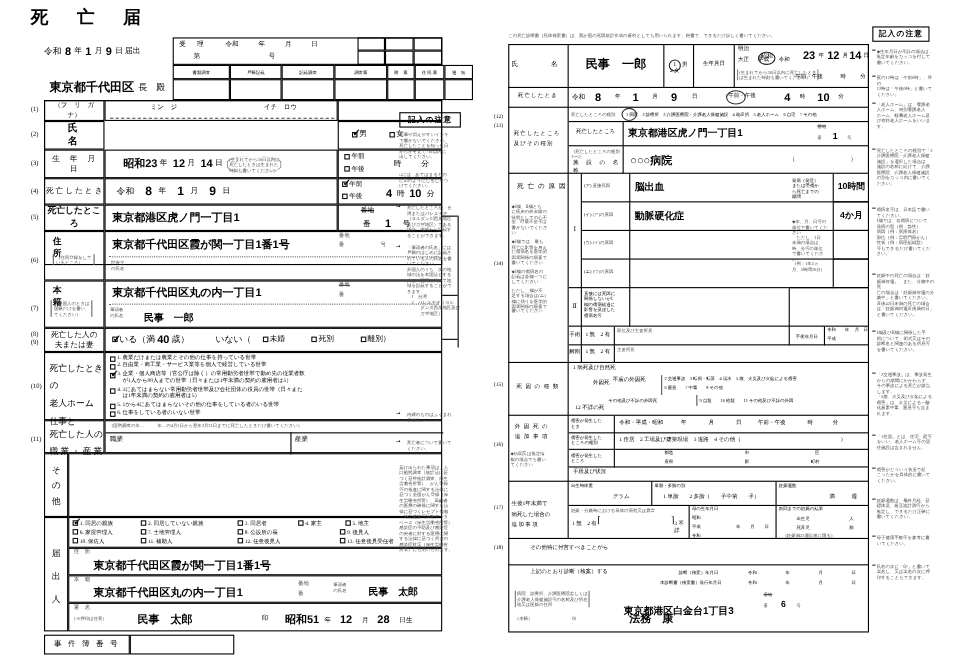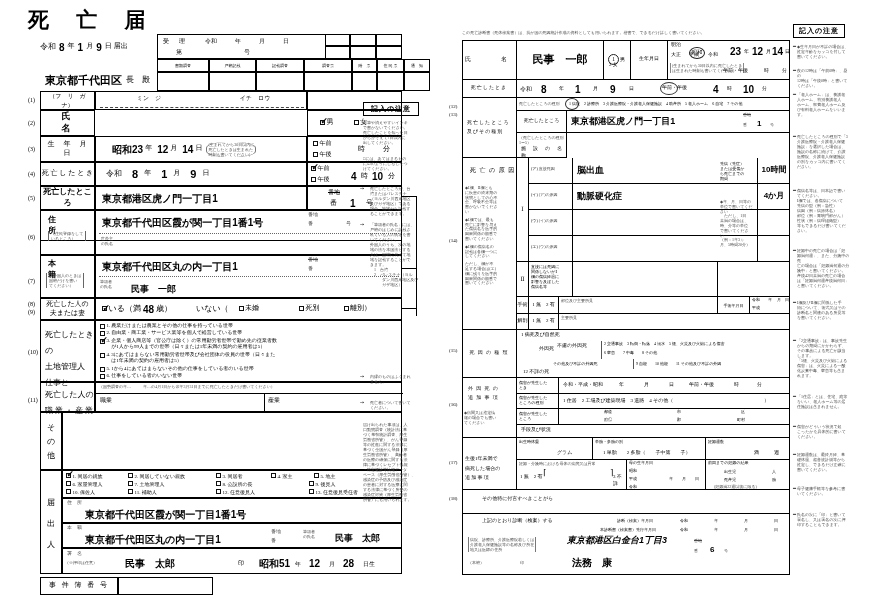--- a/index.html
+++ b/index.html
@@ -36,21 +36,21 @@
        letter-spacing:1px;}
   .strike{text-decoration:line-through;}
 </style>
 </head>
 <body>
 
 <div id="root" data-name="death-registration-form-page">
 
   <div class="abs" style="left:28px;top:6px;" data-name="left-form-title">死 亡 届</div>
   <style>
-    [data-name="left-form-title"]{font-size:21px;font-weight:bold;letter-spacing:11px;
+    [data-name="left-form-title"]{font-size:16px;font-weight:bold;letter-spacing:11px;
        font-family:"Liberation Serif","DejaVu Serif",serif;}
   </style>
 
   <div class="abs lft" style="left:40px;top:41px;width:115px;height:12px;" data-name="submit-date-line">
     <span class="t8" data-name="submit-era">令和</span>
     <span class="t10 b hand" style="margin:0 3px;" data-name="submit-year">8</span>
     <span class="t7" data-name="submit-year-unit">年</span>
     <span class="t10 b hand" style="margin:0 3px;" data-name="submit-month">1</span>
     <span class="t7" data-name="submit-month-unit">月</span>
     <span class="t10 b hand" style="margin:0 3px;" data-name="submit-day">9</span>
@@ -224,31 +224,31 @@
   <div class="abs bx" style="left:40px;top:298px;width:55px;height:22px;" data-name="row-spouse-label-cell">
     <div class="t7 ctr" style="height:100%;white-space:pre-line;line-height:1.25;" data-name="spouse-label">死亡した人の
 夫または妻</div>
   </div>
   <div class="abs t6" style="left:28px;top:300px;" data-name="spouse-no1">(8)</div>
   <div class="abs t6" style="left:28px;top:308px;" data-name="spouse-no2">(9)</div>
   <div class="abs bx lft" style="left:95px;top:298px;width:307px;height:22px;" data-name="row-spouse-value-cell">
     <span class="t8" style="margin-left:6px;" data-name="spouse-iru-option">
       <span class="chk chkd" data-name="spouse-iru-checkbox"></span><span>いる（満</span>
     </span>
-    <span class="t10 b hand" style="margin-left:2px;" data-name="spouse-age">48</span>
+    <span class="t10 b hand" style="margin-left:2px;" data-name="spouse-age">40</span>
     <span class="t8" style="margin-left:2px;" data-name="spouse-age-unit">歳）</span>
     <span class="t8" style="margin-left:24px;" data-name="spouse-inai">いない（</span>
     <span class="t7" style="margin-left:10px;" data-name="spouse-mikon-option"><span class="chk" data-name="spouse-mikon-checkbox"></span><span>未婚</span></span>
-    <span class="t7" style="margin-left:40px;" data-name="spouse-shibetsu-option"><span class="chk" data-name="spouse-shibetsu-checkbox"></span><span>死別</span></span>
+    <span class="t7" style="margin-left:24px;" data-name="spouse-shibetsu-option"><span class="chk" data-name="spouse-shibetsu-checkbox"></span><span>死別</span></span>
     <span class="t7" style="margin-left:24px;" data-name="spouse-ribetsu-option"><span class="chk" data-name="spouse-ribetsu-checkbox"></span><span>離別）</span></span>
   </div>
 
   <div class="abs bx" style="left:40px;top:320px;width:55px;height:62px;" data-name="row-household-label-cell">
     <div class="abs t8" style="left:4px;top:6px;white-space:pre-line;line-height:2.0;letter-spacing:0px;" data-name="household-label">死亡したときの
-土地管理人
+老人ホーム
 仕事と</div>
   </div>
   <div class="abs t6" style="left:28px;top:348px;" data-name="household-no">(10)</div>
   <div class="abs bx" style="left:95px;top:320px;width:307px;height:62px;" data-name="row-household-options-cell">
     <div id="household-list" style="padding:2px 0 0 4px;" data-name="household-options-list">
         <div class="t5" data-name="household-option" style="display: flex; align-items: flex-start; margin-bottom: 0.5px; line-height: 1.35;">
           <span class="chk" data-name="household-option-checkbox" style="margin-top: 1px;"></span>
           <span data-name="household-option-number" style="margin-right: 1px;">1.</span>
           <span data-name="household-option-label" style="white-space: pre-line;">農業だけまたは農業とその他の仕事を持っている世帯</span>
         </div>
@@ -489,20 +489,25 @@
     <div class="abs t9 b hand" style="left:4px;top:5px;" data-name="rf-place-value">東京都港区虎ノ門一丁目1</div>
     <div class="abs t4 gray strike" style="left:176px;top:1px;" data-name="rf-place-banchi">番地</div>
     <div class="abs t4 gray" style="left:176px;top:11px;" data-name="rf-place-ban">番</div>
     <div class="abs t8 b hand" style="left:190px;top:8px;" data-name="rf-place-gou-val">1</div>
     <div class="abs t4 gray" style="left:203px;top:11px;" data-name="rf-place-gou">号</div>
   </div>
   <div class="abs bb br" style="left:517px;top:133px;width:50px;height:25px;" data-name="rf-facility-label-cell">
     <div class="abs t4 gray" style="left:2px;top:2px;" data-name="rf-facility-note">（死亡したところの種別1〜5）</div>
     <div class="abs t5" style="left:4px;top:13px;letter-spacing:1px;" data-name="rf-facility-label">施　設　の　名　称</div>
   </div>
+  <div class="abs bb" style="left:567px;top:133px;width:223px;height:25px;" data-name="rf-facility-value-cell">
+    <div class="abs t10 b hand" style="left:6px;top:7px;" data-name="rf-facility-value">○○○病院</div>
+    <div class="abs t6 gray" style="left:150px;top:8px;" data-name="rf-facility-paren-l">（</div>
+    <div class="abs t6 gray" style="left:206px;top:8px;" data-name="rf-facility-paren-r">）</div>
+  </div>
 
   <div class="abs br" style="left:462px;top:158px;width:55px;height:172px;border-bottom:1px solid #000;" data-name="rf-cause-label-cell">
     <div class="abs t6" style="left:8px;top:8px;letter-spacing:1px;" data-name="rf-cause-label">死 亡 の 原 因</div>
     <div id="cause-notes" class="abs" style="left:3px;top:28px;width:50px;" data-name="rf-cause-notes">
         <div class="t4 gray" data-name="cause-note" style="white-space: pre-line; margin-bottom: 3px; line-height: 1.2;">◆Ⅰ欄、Ⅱ欄とも
 に疾患の終末期の
 状態としての心不
 全、呼吸不全等は
 書かないでくださ
 い</div>
@@ -732,21 +737,21 @@
     <div class="abs t4" style="left:282px;top:4px;" data-name="rf-doctor-diag-m">月</div>
     <div class="abs t4" style="left:312px;top:4px;" data-name="rf-doctor-diag-d">日</div>
     <div class="abs t4" style="left:138px;top:13px;" data-name="rf-doctor-issue-label">本診断書（検案書）発行年月日</div>
     <div class="abs t4" style="left:218px;top:13px;" data-name="rf-doctor-issue-era">令和</div>
     <div class="abs t4" style="left:252px;top:13px;" data-name="rf-doctor-issue-y">年</div>
     <div class="abs t4" style="left:282px;top:13px;" data-name="rf-doctor-issue-m">月</div>
     <div class="abs t4" style="left:312px;top:13px;" data-name="rf-doctor-issue-d">日</div>
     <div class="abs t4 gray" style="left:6px;top:23px;white-space:pre-line;border-left:1px solid #777;border-right:1px solid #777;padding:0 1px;" data-name="rf-doctor-clinic-note">病院、診療所、介護医療院若しくは
 介護老人保健施設等の名称及び所在
 地又は医師の住所</div>
-    <div class="abs t9 b hand" style="left:105px;top:21px;font-style:italic;" data-name="rf-doctor-clinic-value">東京都港区白金台1丁目3</div>
+    <div class="abs t9 b hand" style="left:105px;top:36px;" data-name="rf-doctor-clinic-value">東京都港区白金台1丁目3</div>
     <div class="abs t4 gray strike" style="left:232px;top:24px;" data-name="rf-doctor-banchi">番地</div>
     <div class="abs t4 gray" style="left:232px;top:34px;" data-name="rf-doctor-ban">番</div>
     <div class="abs t8 b hand" style="left:248px;top:31px;" data-name="rf-doctor-gou-val">6</div>
     <div class="abs t4 gray" style="left:262px;top:34px;" data-name="rf-doctor-gou">号</div>
     <div class="abs t4 gray" style="left:6px;top:46px;" data-name="rf-doctor-honseki">（本籍）</div>
     <div class="abs t4 gray" style="left:58px;top:46px;" data-name="rf-doctor-in">印</div>
     <div class="abs t10 b hand" style="left:110px;top:42px;" data-name="rf-doctor-name">法務　康</div>
   </div>
 
   <div id="right-notes" class="abs" style="left:793px;top:42px;width:60px;" data-name="right-notes-column">

